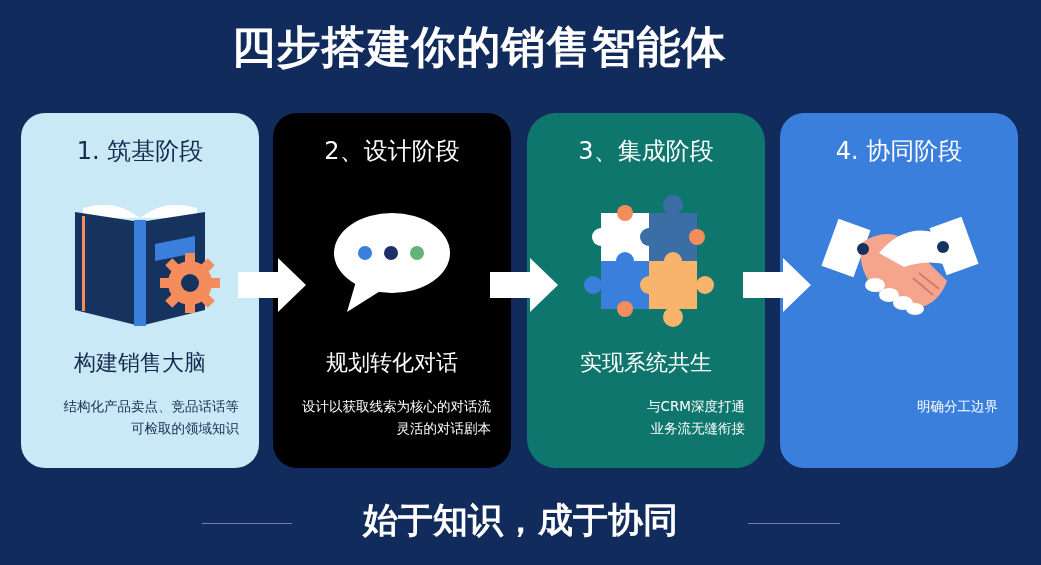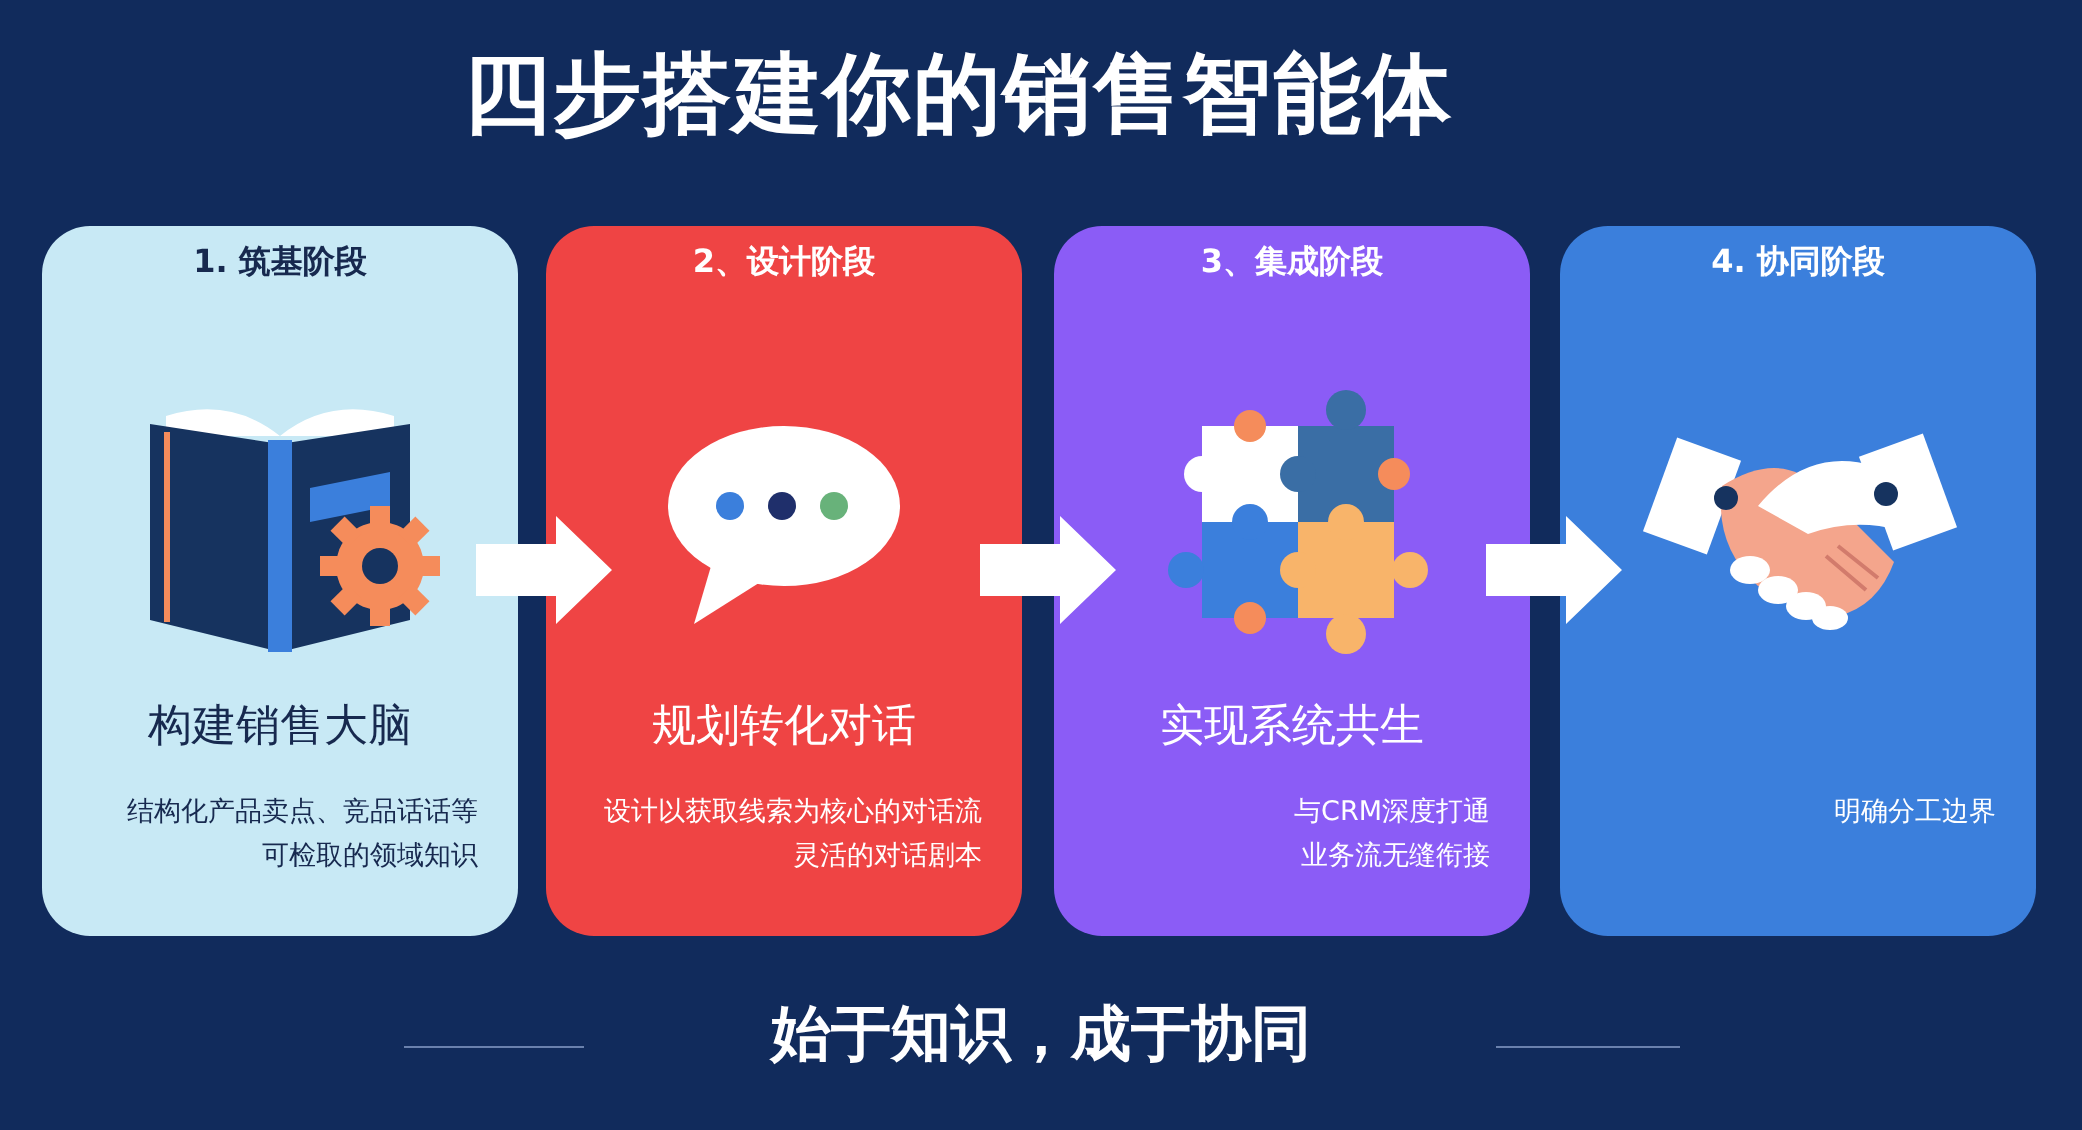--- a/index.html
+++ b/index.html
@@ -11,48 +11,48 @@
   }
   .title {
     position:absolute; left:0; top:18px; width:958px; text-align:center;
     color:#ffffff; font-size:44px; font-weight:bold; letter-spacing:1px;
   }
   .card {
     position:absolute; top:113px; height:355px; width:238px;
     border-radius:24px; box-sizing:border-box; text-align:center;
   }
   .card .stage {
-    position:absolute; top:8px; left:0; width:100%;
-    font-size:16px; font-weight:bold;
+    position:absolute; top:22px; left:0; width:100%;
+    font-size:24px; font-weight:normal;
   }
   .card .icon-box {
     position:absolute; top:80px; left:0; width:100%; height:140px;
     display:flex; align-items:center; justify-content:center;
   }
   .card .heading {
     position:absolute; top:235px; left:0; width:100%;
     font-size:22px; font-weight:normal;
   }
   .card .desc {
     position:absolute; top:282px; left:6px; right:20px;
     font-size:13.5px; line-height:22px;text-align:right;
   }
   .c1 { left:21px; background:#c8e9f5; color:#17294f; }
-  .c2 { left:273px; background:#ef4444; color:#ffffff; }
-  .c3 { left:527px; background:#8b5cf6; color:#ffffff; }
+  .c2 { left:273px; background:#000000; color:#ffffff; }
+  .c3 { left:527px; background:#0f766e; color:#ffffff;border-radius:29px; }
   .c4 { left:780px; background:#3b7fdc; color:#ffffff; }
   .arrow {
     position:absolute; top:258px; width:68px; height:54px; z-index:5;
   }
   .footer-line {
     position:absolute; top:523px; height:1px; background:#6a81ad;
   }
   .footer-text {
     position:absolute; left:0; width:1041px; top:497px; text-align:center;
-    color:#ffffff; font-size:30px; font-weight:bold;
+    color:#ffffff; font-size:35px; font-weight:bold;
   }
 </style>
 </head>
 <body>
 
 <div class="title">四步搭建你的销售智能体</div>
 
 <div class="card c1">
   <div class="stage">1. 筑基阶段</div>
   <div class="icon-box">

